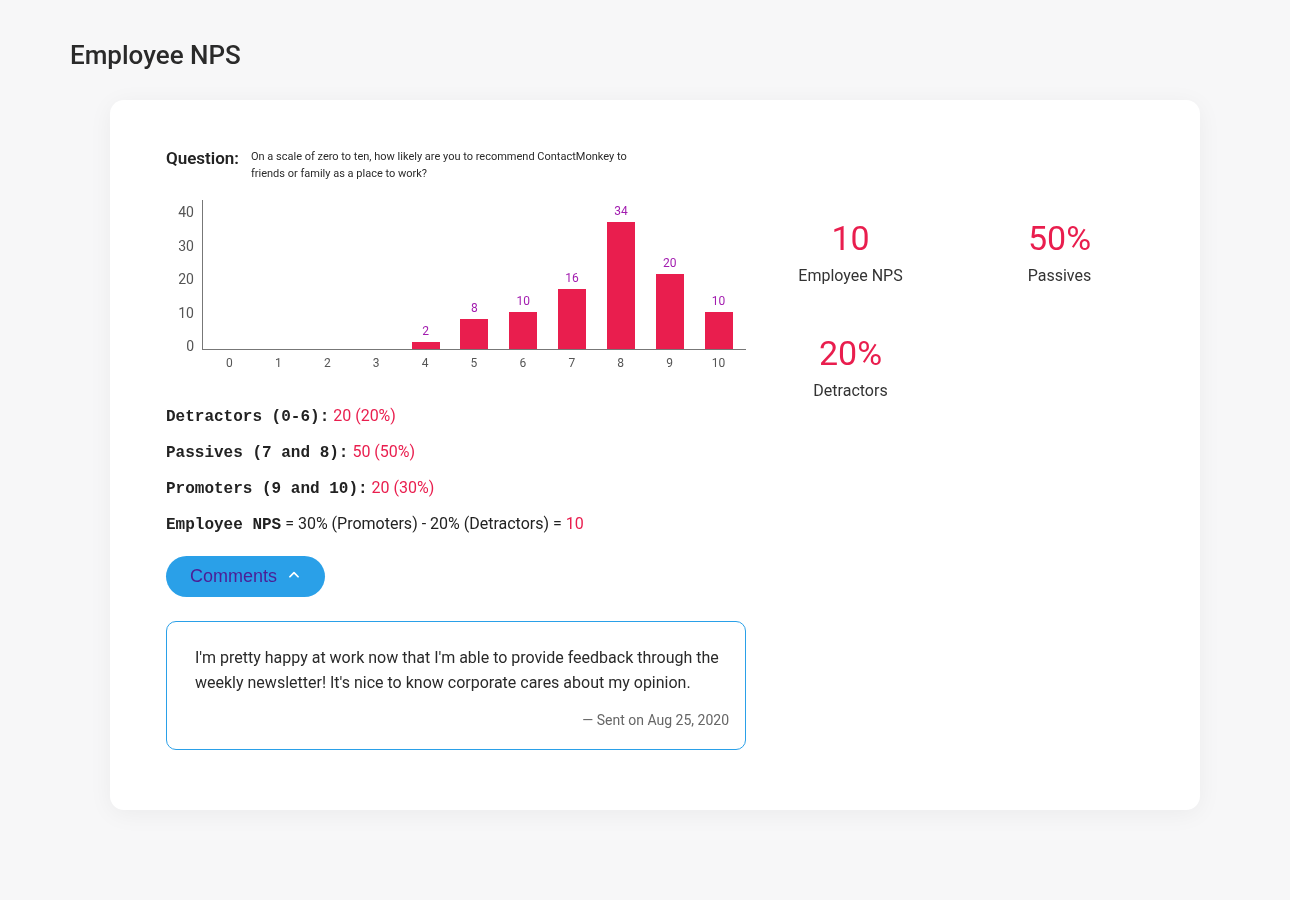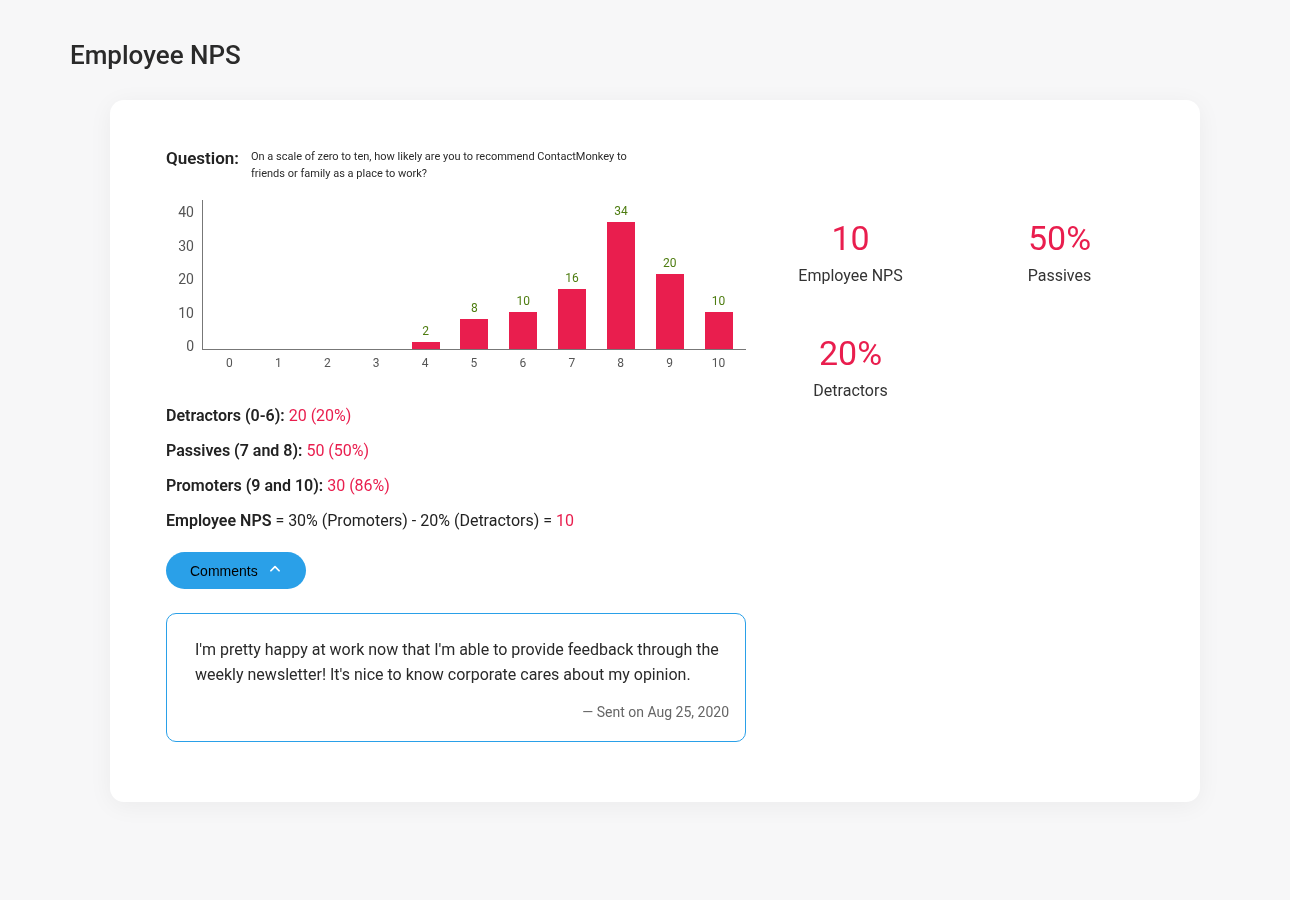--- a/index.html
+++ b/index.html
@@ -39,34 +39,34 @@
   .y-axis {
     display: flex; flex-direction: column; justify-content: space-between;
     height: 150px; margin-top: 4px; text-align: right; font-size: 14px; color: #555; width: 28px;
   }
   .plot { flex: 1; position: relative; margin-left: 8px; }
   .plot-inner {
     position: relative; height: 150px; border-left: 1px solid #777; border-bottom: 1px solid #777;
     display: flex; align-items: flex-end; gap: 14px; padding: 0 10px;
   }
   .bar-slot { flex: 1; display: flex; flex-direction: column; align-items: center; position: relative; }
-  .bar-value { font-size: 12px; color: #4d7c0f; position: absolute; top: calc(-1 * var(--vh) - 18px); }
+  .bar-value { font-size: 12px; color: #a21caf; position: absolute; top: calc(-1 * var(--vh) - 18px); }
   .bar {
     width: 28px; background: #e91e4e; position: absolute; bottom: 0; height: var(--vh);
   }
   .x-labels { display: flex; gap: 14px; padding: 6px 10px 0 10px; }
   .x-labels span { flex: 1; text-align: center; font-size: 12px; color: #555; }
 
   .stat-line { font-size: 16px; margin-bottom: 16px; color: #222; }
-  .stat-line b { font-weight: 600; }
+  .stat-line b { font-weight: 600; font-family: Liberation Mono, monospace; }
   .stat-line .red { color: #e91e4e; }
 
   .comments-btn {
-    background: #2aa0e8; color: #000000; border: none; border-radius: 999px;
-    padding: 10px 24px; font-size: 14px; display: inline-flex; align-items: center; gap: 10px;
+    background: #2aa0e8; color: #4c1d95; border: none; border-radius: 999px;
+    padding: 10px 24px; font-size: 18px; display: inline-flex; align-items: center; gap: 10px;
     cursor: pointer; margin-top: 6px; margin-bottom: 24px;
   }
   .comments-btn svg { width: 14px; height: 14px; }
 
   .comment-box {
     border: 1.5px solid #2aa0e8; border-radius: 10px; padding: 24px 16px 18px 28px;
     font-size: 16px; line-height: 1.55; color: #2a2a2a;
   }
   .comment-meta { text-align: right; color: #666; font-size: 14px; margin-top: 14px; }
 
@@ -153,21 +153,21 @@
     <div class="stat-line">
       <b>Detractors (0-6):</b>
       <span class="red">20 (20%)</span>
     </div>
     <div class="stat-line">
       <b>Passives (7 and 8):</b>
       <span class="red">50 (50%)</span>
     </div>
     <div class="stat-line">
       <b>Promoters (9 and 10):</b>
-      <span class="red">30 (86%)</span>
+      <span class="red">20 (30%)</span>
     </div>
     <div class="stat-line">
       <b>Employee NPS</b><span> = 30% (Promoters) - 20% (Detractors) = </span><span class="red">10</span>
     </div>
 
     <button class="comments-btn">
       <span>Comments</span>
       <span>
         <svg viewBox="0 0 24 24" fill="none" stroke="white" stroke-width="3" stroke-linecap="round" stroke-linejoin="round">
             <polyline points="5 15 12 8 19 15"></polyline>

